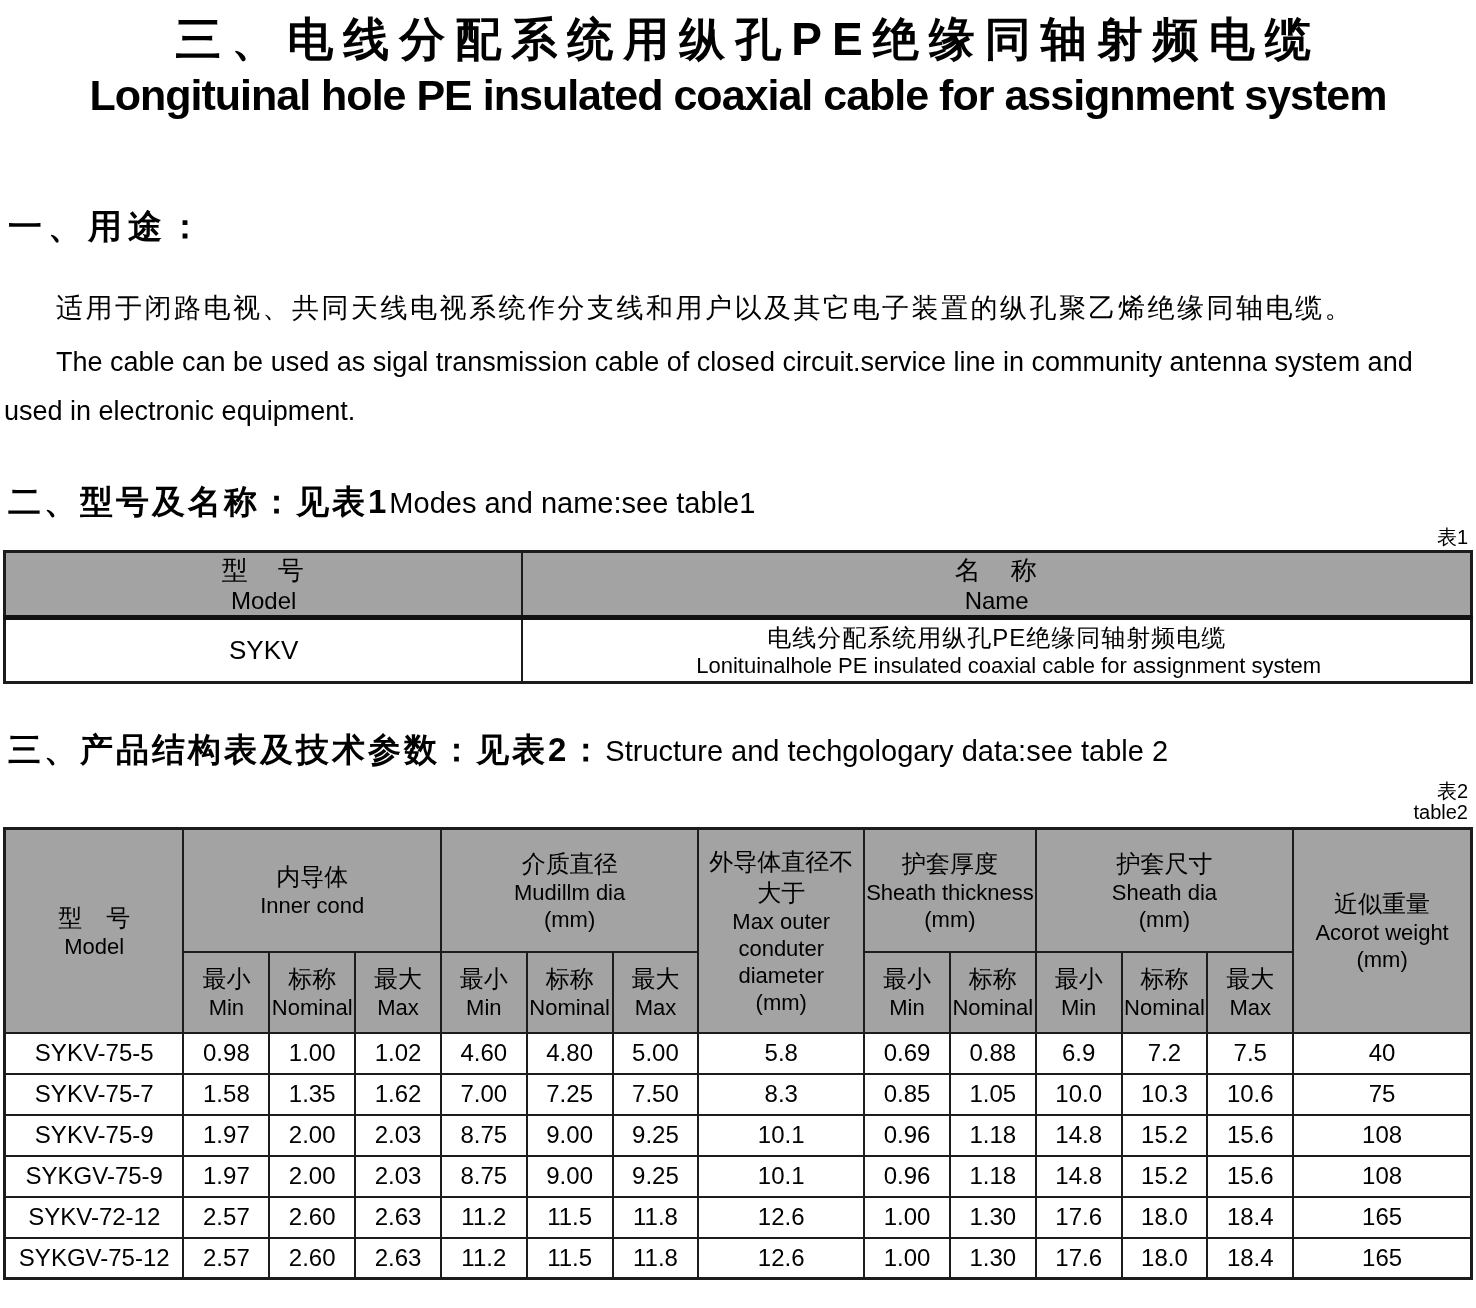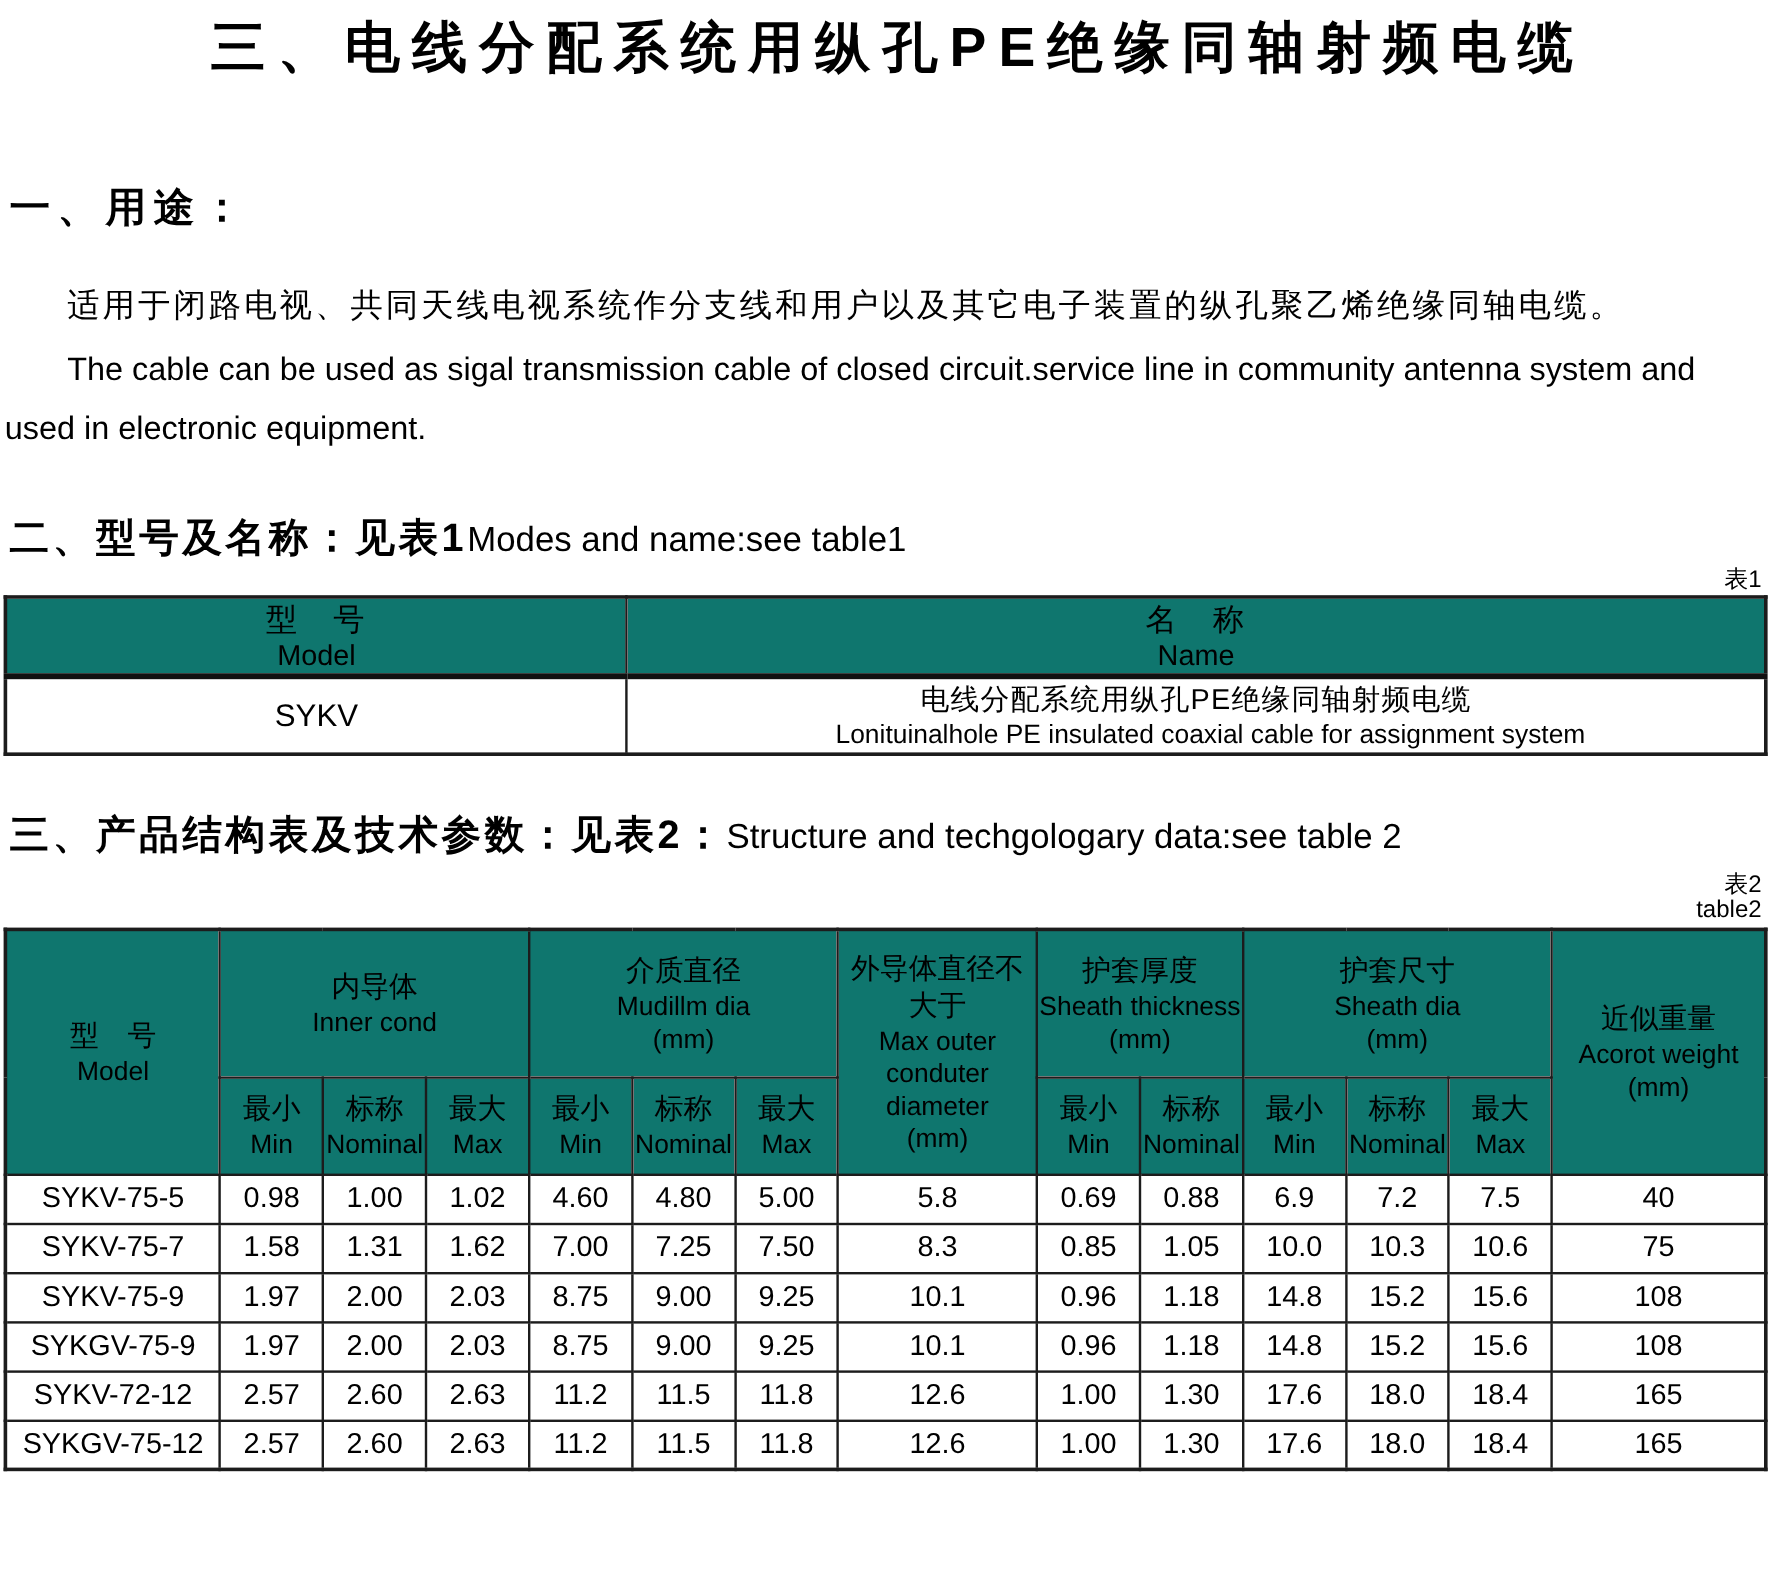--- a/index.html
+++ b/index.html
@@ -82,21 +82,21 @@
     margin: 2px 0 0 3px;
   }
   th, td {
     border: 2px solid #1c1c1c;
     text-align: center;
     vertical-align: middle;
     padding: 0;
     overflow: hidden;
   }
   th {
-    background: #0f766e;
+    background: #a3a3a3;
     font-weight: normal;
   }
   .line-zh  { font-size: 24px; line-height: 31px; }
   .line-en  { font-size: 22px; line-height: 27px; }
 
   
   .t1 { border: 3px solid #1c1c1c; }
   .t1 thead tr { height: 66px; }
   .t1 thead th { border-bottom: 5px solid #111; }
   .t1 tbody tr { height: 65px; }
@@ -112,20 +112,21 @@
   .t2 tr.sub   { height: 81px; }
   .t2 tbody tr { height: 41px; }
   .t2 td { font-size: 24px; }
 </style>
 </head>
 <body>
 
 <div class="page">
 
   <div class="title-zh">三、电线分配系统用纵孔PE绝缘同轴射频电缆</div>
+  <div class="title-en">Longituinal hole PE insulated coaxial cable for assignment system</div>
 
   <div class="sec1-heading">一、用途：</div>
   <p class="para-zh">适用于闭路电视、共同天线电视系统作分支线和用户以及其它电子装置的纵孔聚乙烯绝缘同轴电缆。</p>
   <p class="para-en">The cable can be used as sigal transmission cable of closed circuit.service line in community antenna system and used in electronic equipment.</p>
 
   <div class="sec-heading">
     <span class="zh">二、型号及名称：见表1</span><span class="en">Modes and name:see table1</span>
   </div>
   <div class="tbl-label">
     <div>表1</div>
@@ -283,21 +284,21 @@
         <td>0.69</td>
         <td>0.88</td>
         <td>6.9</td>
         <td>7.2</td>
         <td>7.5</td>
         <td>40</td>
       </tr>
       <tr>
         <td>SYKV-75-7</td>
         <td>1.58</td>
-        <td>1.31</td>
+        <td>1.35</td>
         <td>1.62</td>
         <td>7.00</td>
         <td>7.25</td>
         <td>7.50</td>
         <td>8.3</td>
         <td>0.85</td>
         <td>1.05</td>
         <td>10.0</td>
         <td>10.3</td>
         <td>10.6</td>

